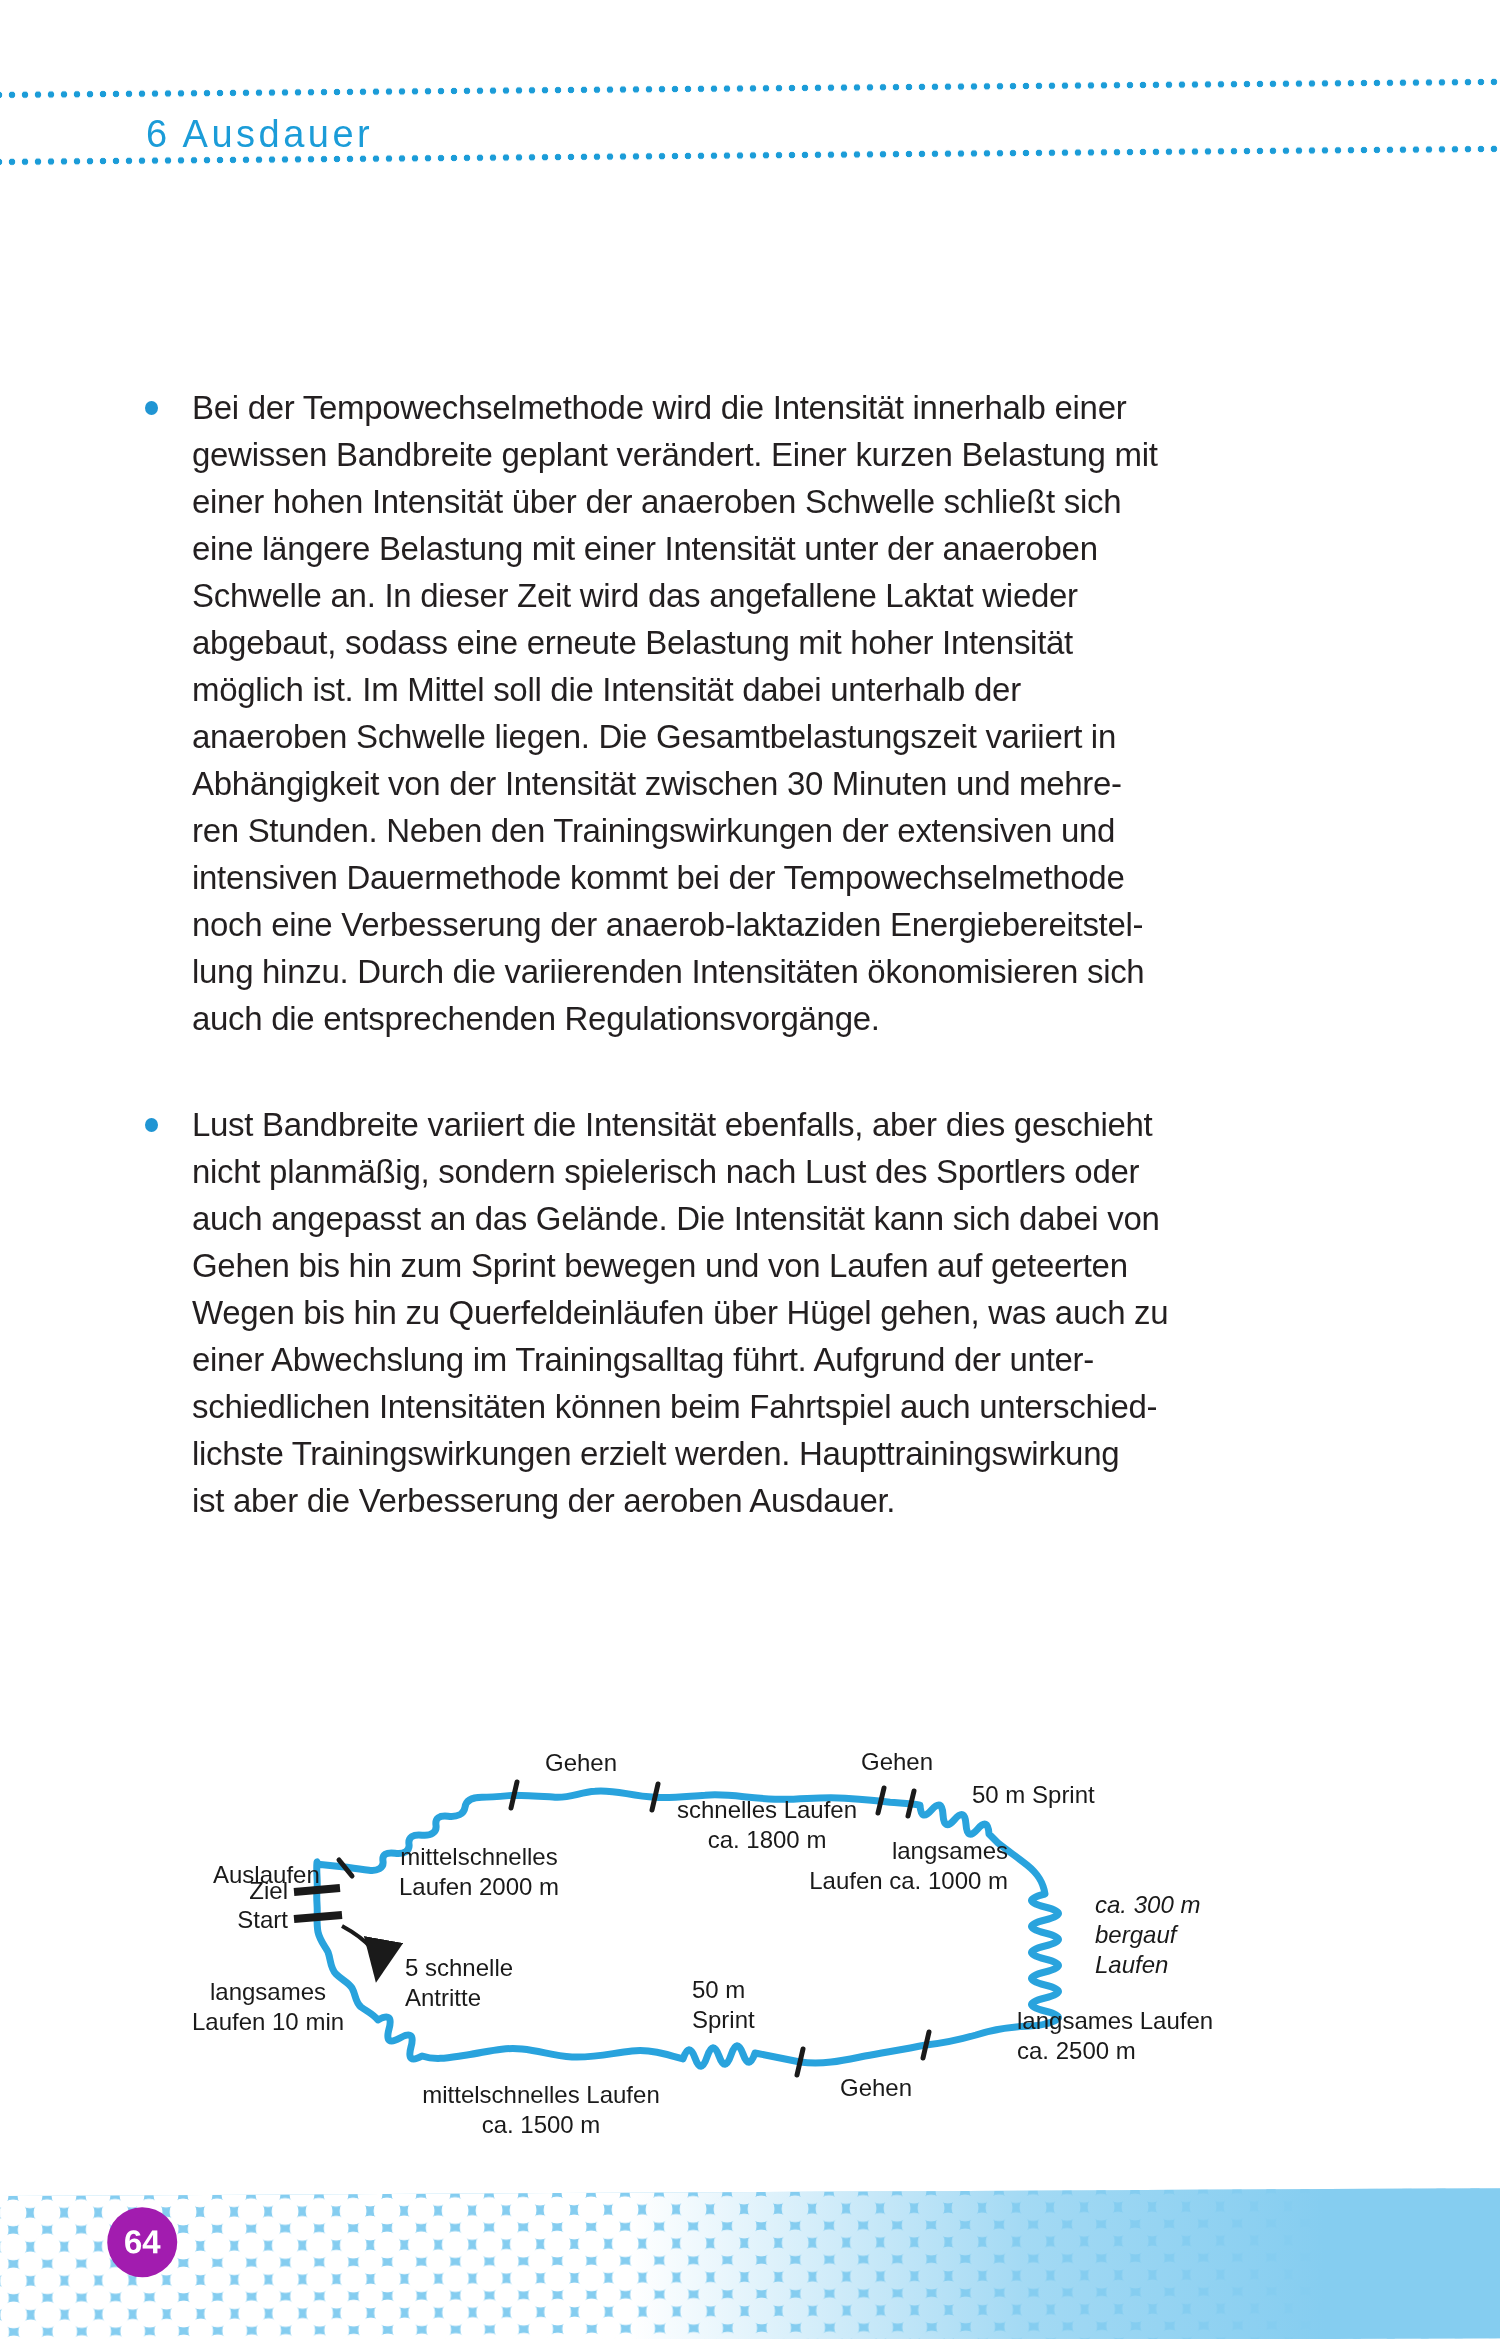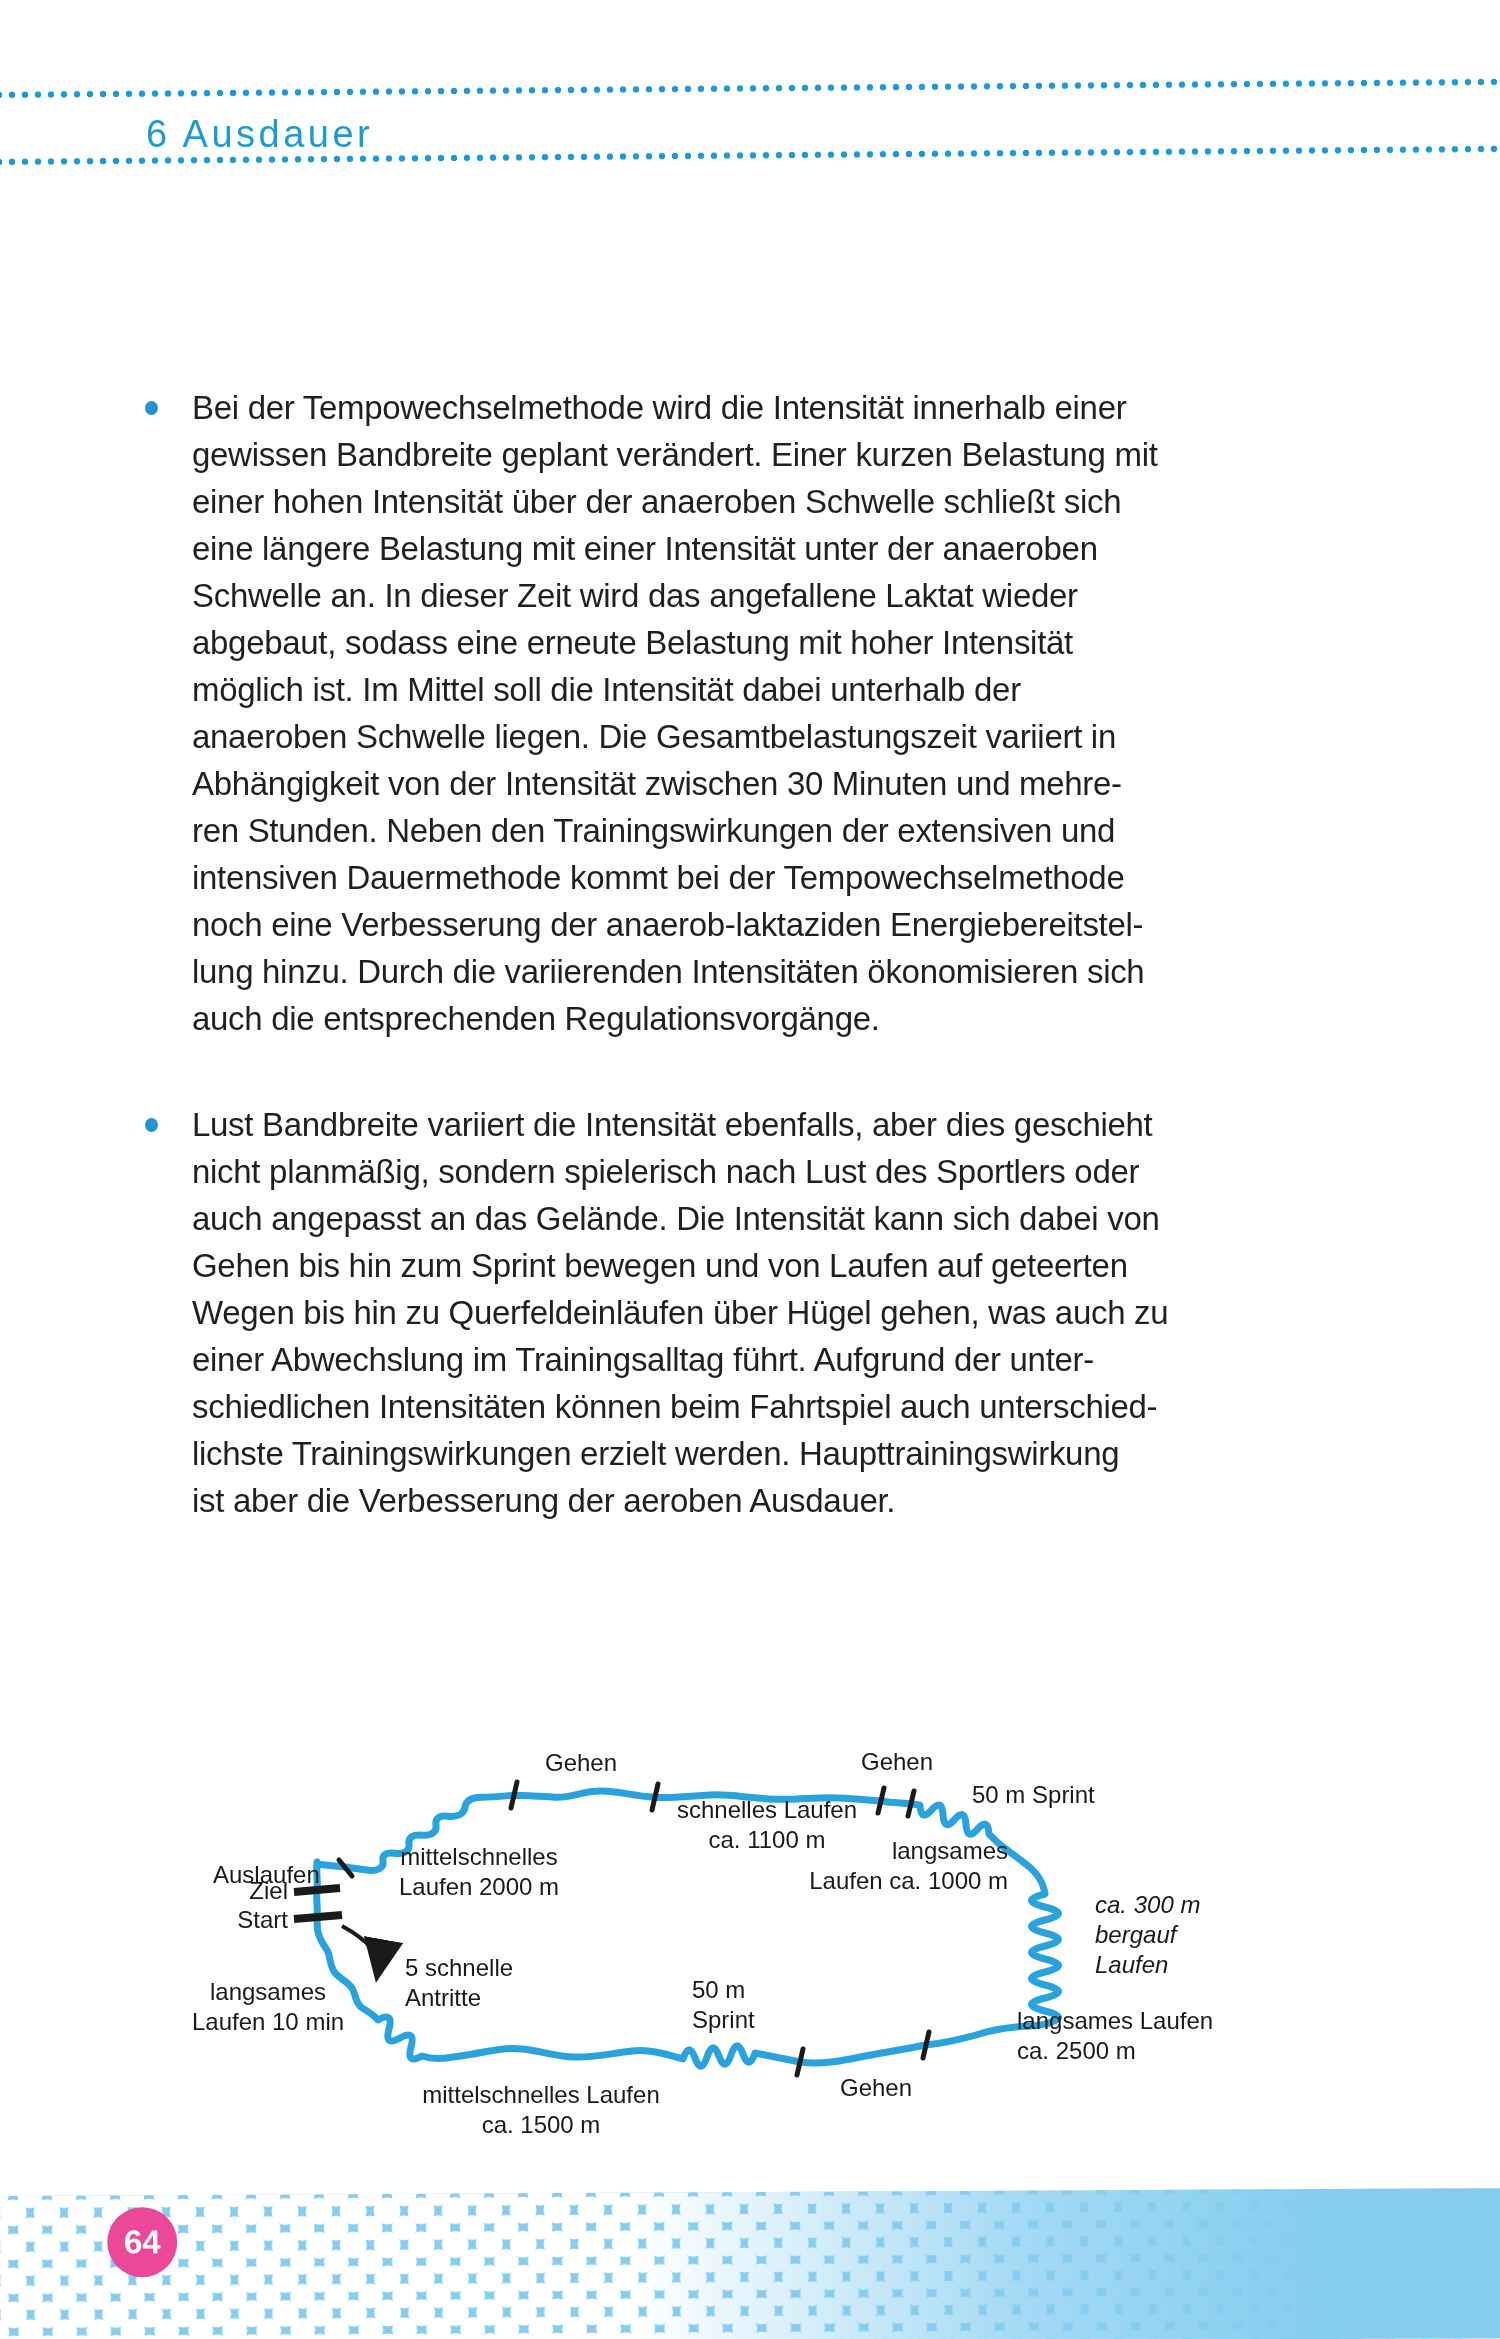--- a/index.html
+++ b/index.html
@@ -40,21 +40,21 @@
   .band{position:absolute;left:-4px;top:2196px;width:1510px;height:150px;background:#85cdf0;
     transform-origin:left top;transform:rotate(-0.3deg);}
   .halftone{position:absolute;left:0;top:0;right:0;bottom:0;
     background-image:
       linear-gradient(to right,rgba(133,205,240,0) 42%,rgba(133,205,240,0.75) 68%,#85cdf0 88%),
       radial-gradient(circle at 17px 17px,#ffffff 13px,rgba(255,255,255,0) 13.8px),
       radial-gradient(circle at 17px 17px,#ffffff 12px,rgba(255,255,255,0) 12.8px);
     background-size:100% 100%,34px 34px,34px 34px;
     background-position:0 0,0 0,17px 17px;}
   .page-circle{position:absolute;left:111px;top:12px;width:70px;height:70px;border-radius:50%;
-    background:#ec4899;display:flex;align-items:center;justify-content:center;
+    background:#a21caf;display:flex;align-items:center;justify-content:center;
     color:#ffffff;font-size:33px;font-weight:bold;}
 </style>
 </head>
 <body>
 
 <div class="page">
 
   <div class="dotrow r1"></div>
   <div class="chapter">6 Ausdauer</div>
   <div class="dotrow r2"></div>
@@ -172,21 +172,21 @@
         <path d="M 202,186 C 226,199 241,214 238,231" fill="none" stroke="#1a1a1a" stroke-width="4" marker-end="url(#ah)"></path>
       </g>
     </svg>
 
     <div class="dlabel dcenter" style="left:441px;top:8px;">Gehen</div>
     <div class="dlabel dcenter" style="left:757px;top:7px;">Gehen</div>
     <div class="dlabel" style="left:832px;top:40px;">50 m Sprint</div>
     <div class="dlabel dcenter" style="left:339px;top:102px;">mittelschnelles
 Laufen 2000 m</div>
     <div class="dlabel dcenter" style="left:627px;top:55px;">schnelles Laufen
-ca. 1100 m</div>
+ca. 1800 m</div>
     <div class="dlabel dright" style="left:668px;top:96px;width:200px;">langsames
 Laufen ca. 1000 m</div>
     <div class="dlabel" style="left:955px;top:150px;font-style:italic;">ca. 300 m
 bergauf
 Laufen</div>
     <div class="dlabel" style="left:877px;top:266px;">langsames Laufen
 ca. 2500 m</div>
     <div class="dlabel dcenter" style="left:736px;top:333px;">Gehen</div>
     <div class="dlabel" style="left:552px;top:235px;">50 m
 Sprint</div>

